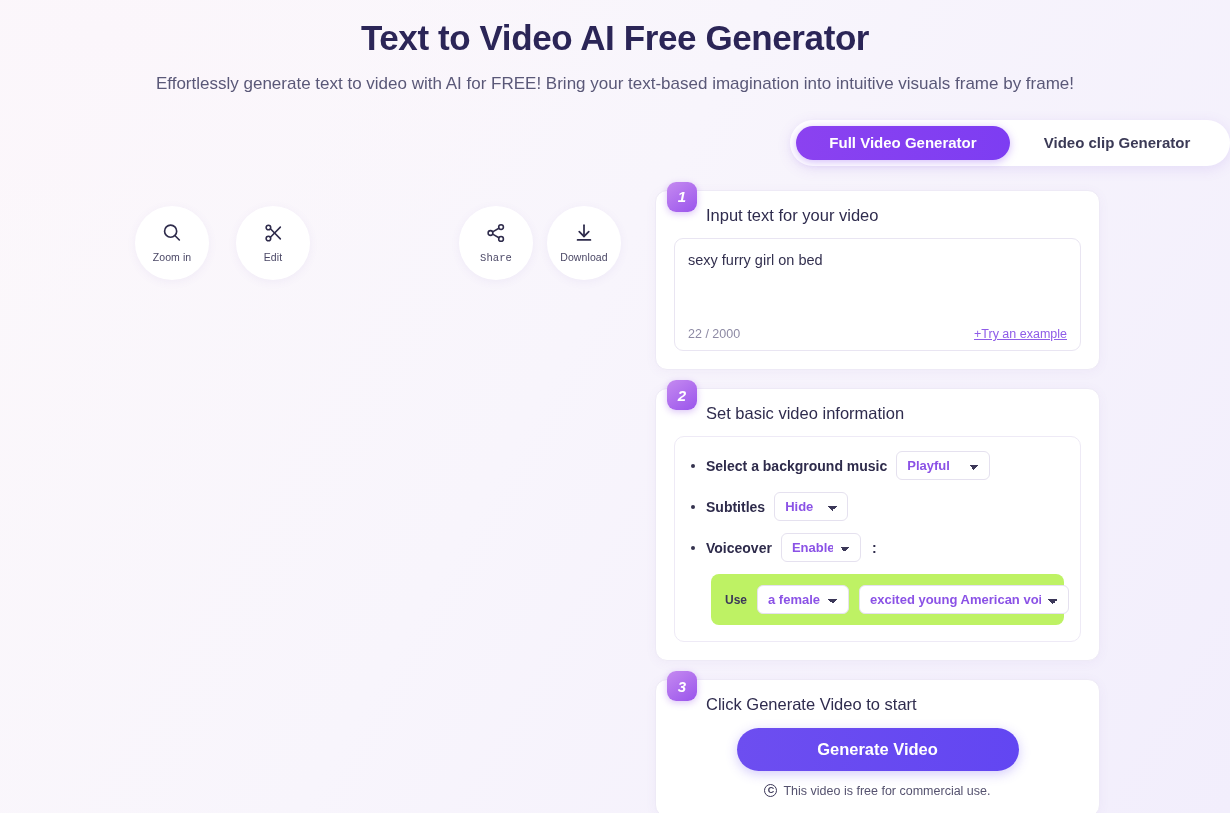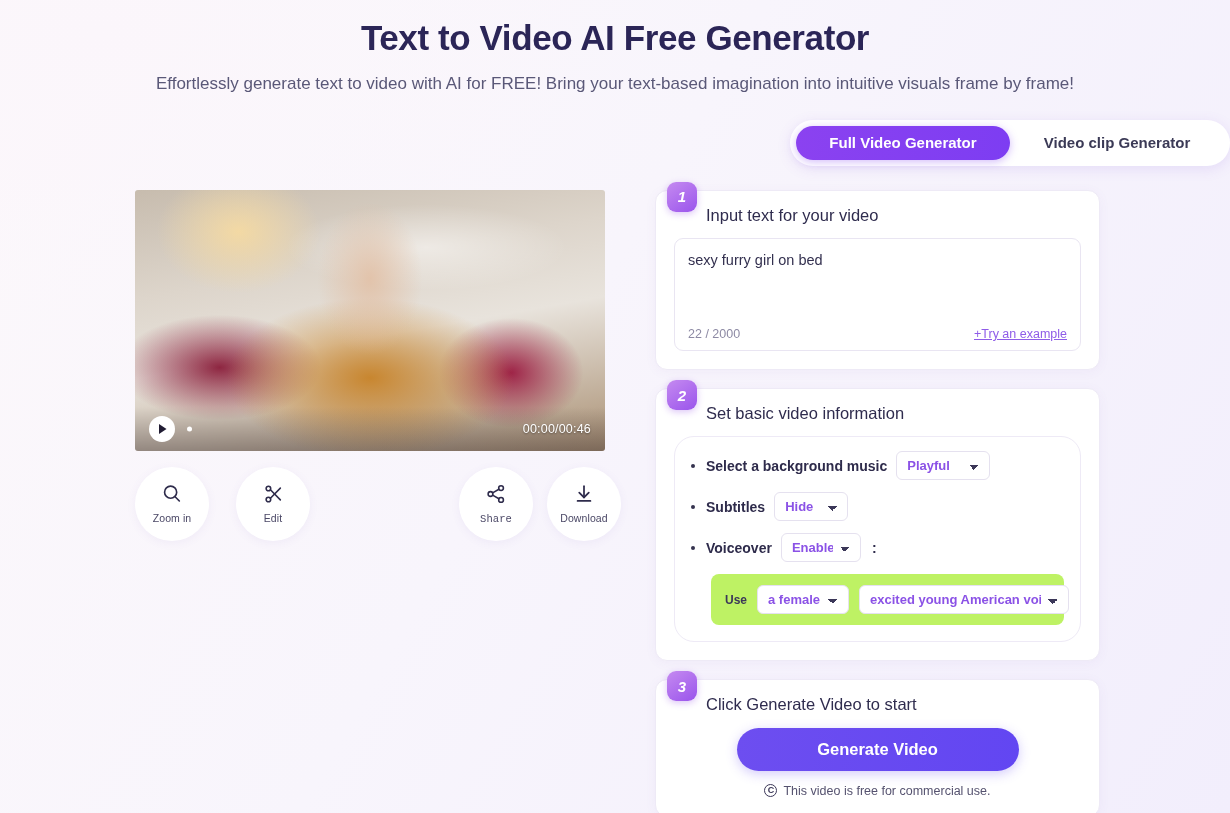--- a/index.html
+++ b/index.html
@@ -273,21 +273,21 @@
   .try-example {
     font-size: 12.5px;
     color: #8f5ce8;
     text-decoration: underline;
     cursor: pointer;
   }
 
   
   .settings-panel {
     border: 1px solid #eeeaf6;
-    border-radius: 20px;
+    border-radius: 10px;
     padding: 14px 16px 16px 16px;
   }
   .setting-row {
     display: flex;
     align-items: center;
     gap: 9px;
     margin-bottom: 12px;
   }
   .setting-row:last-child { margin-bottom: 0; }
   .bullet {
@@ -408,37 +408,20 @@
     <div class="tabs">
       <button class="tab active">Full Video Generator</button>
       <button class="tab">Video clip Generator</button>
     </div>
   </div>
 
   <div class="main">
 
     <div class="left-col">
 
-      <div class="video-box">
-        <div class="video-inner-tone"></div>
-
-        <div class="video-controls">
-          <button class="play-btn">
-            <span>
-              <svg width="11" height="12" viewBox="0 0 11 12" aria-hidden="true">
-                <path d="M2 1 L9.5 6 L2 11 Z" fill="#201c33"></path>
-              </svg>
-            </span>
-          </button>
-          <div class="progress-track">
-            <span class="progress-dot"></span>
-          </div>
-          <span class="video-time">00:00/00:46</span>
-        </div>
-      </div>
 
       <div class="actions-row">
 
         <button class="action-btn act-zoomin">
           <span class="ico">
             <svg width="22" height="22" viewBox="0 0 24 24" fill="none" stroke="#2e2b4b" stroke-width="1.8" stroke-linecap="round">
               <circle cx="10.5" cy="10" r="6.6"></circle>
               <line x1="15.4" y1="15" x2="20" y2="19.6"></line>
             </svg>
           </span>

